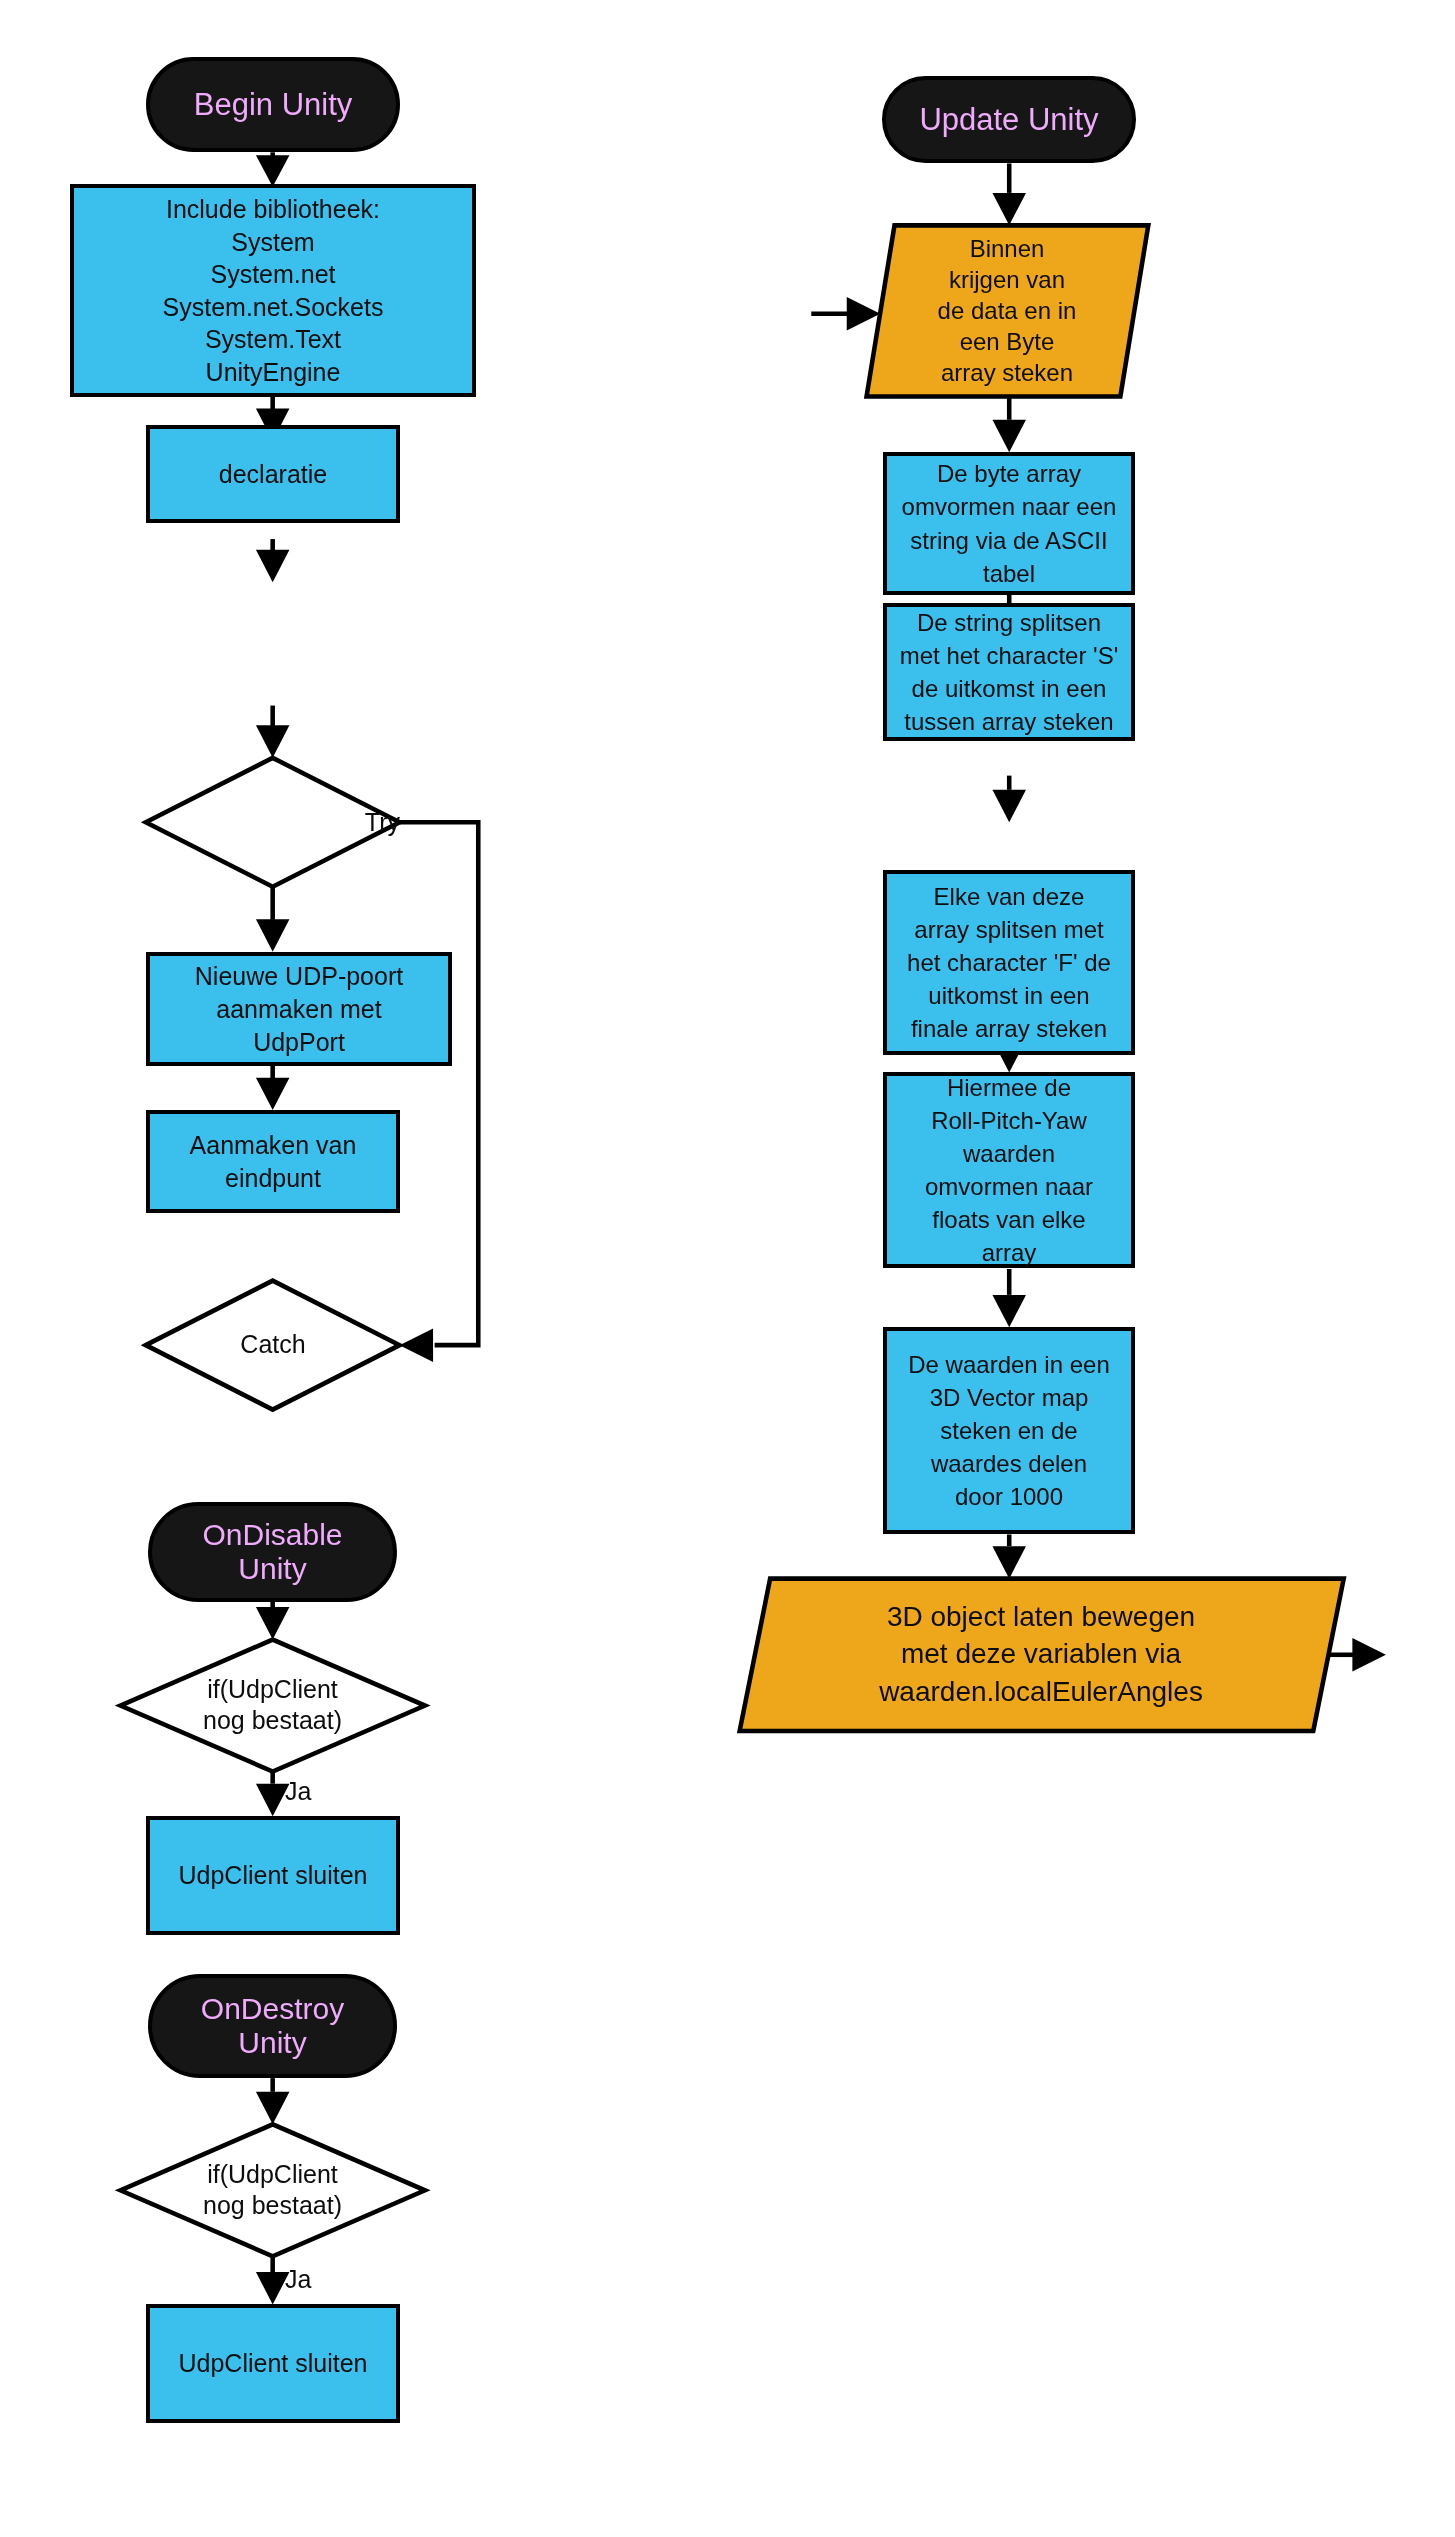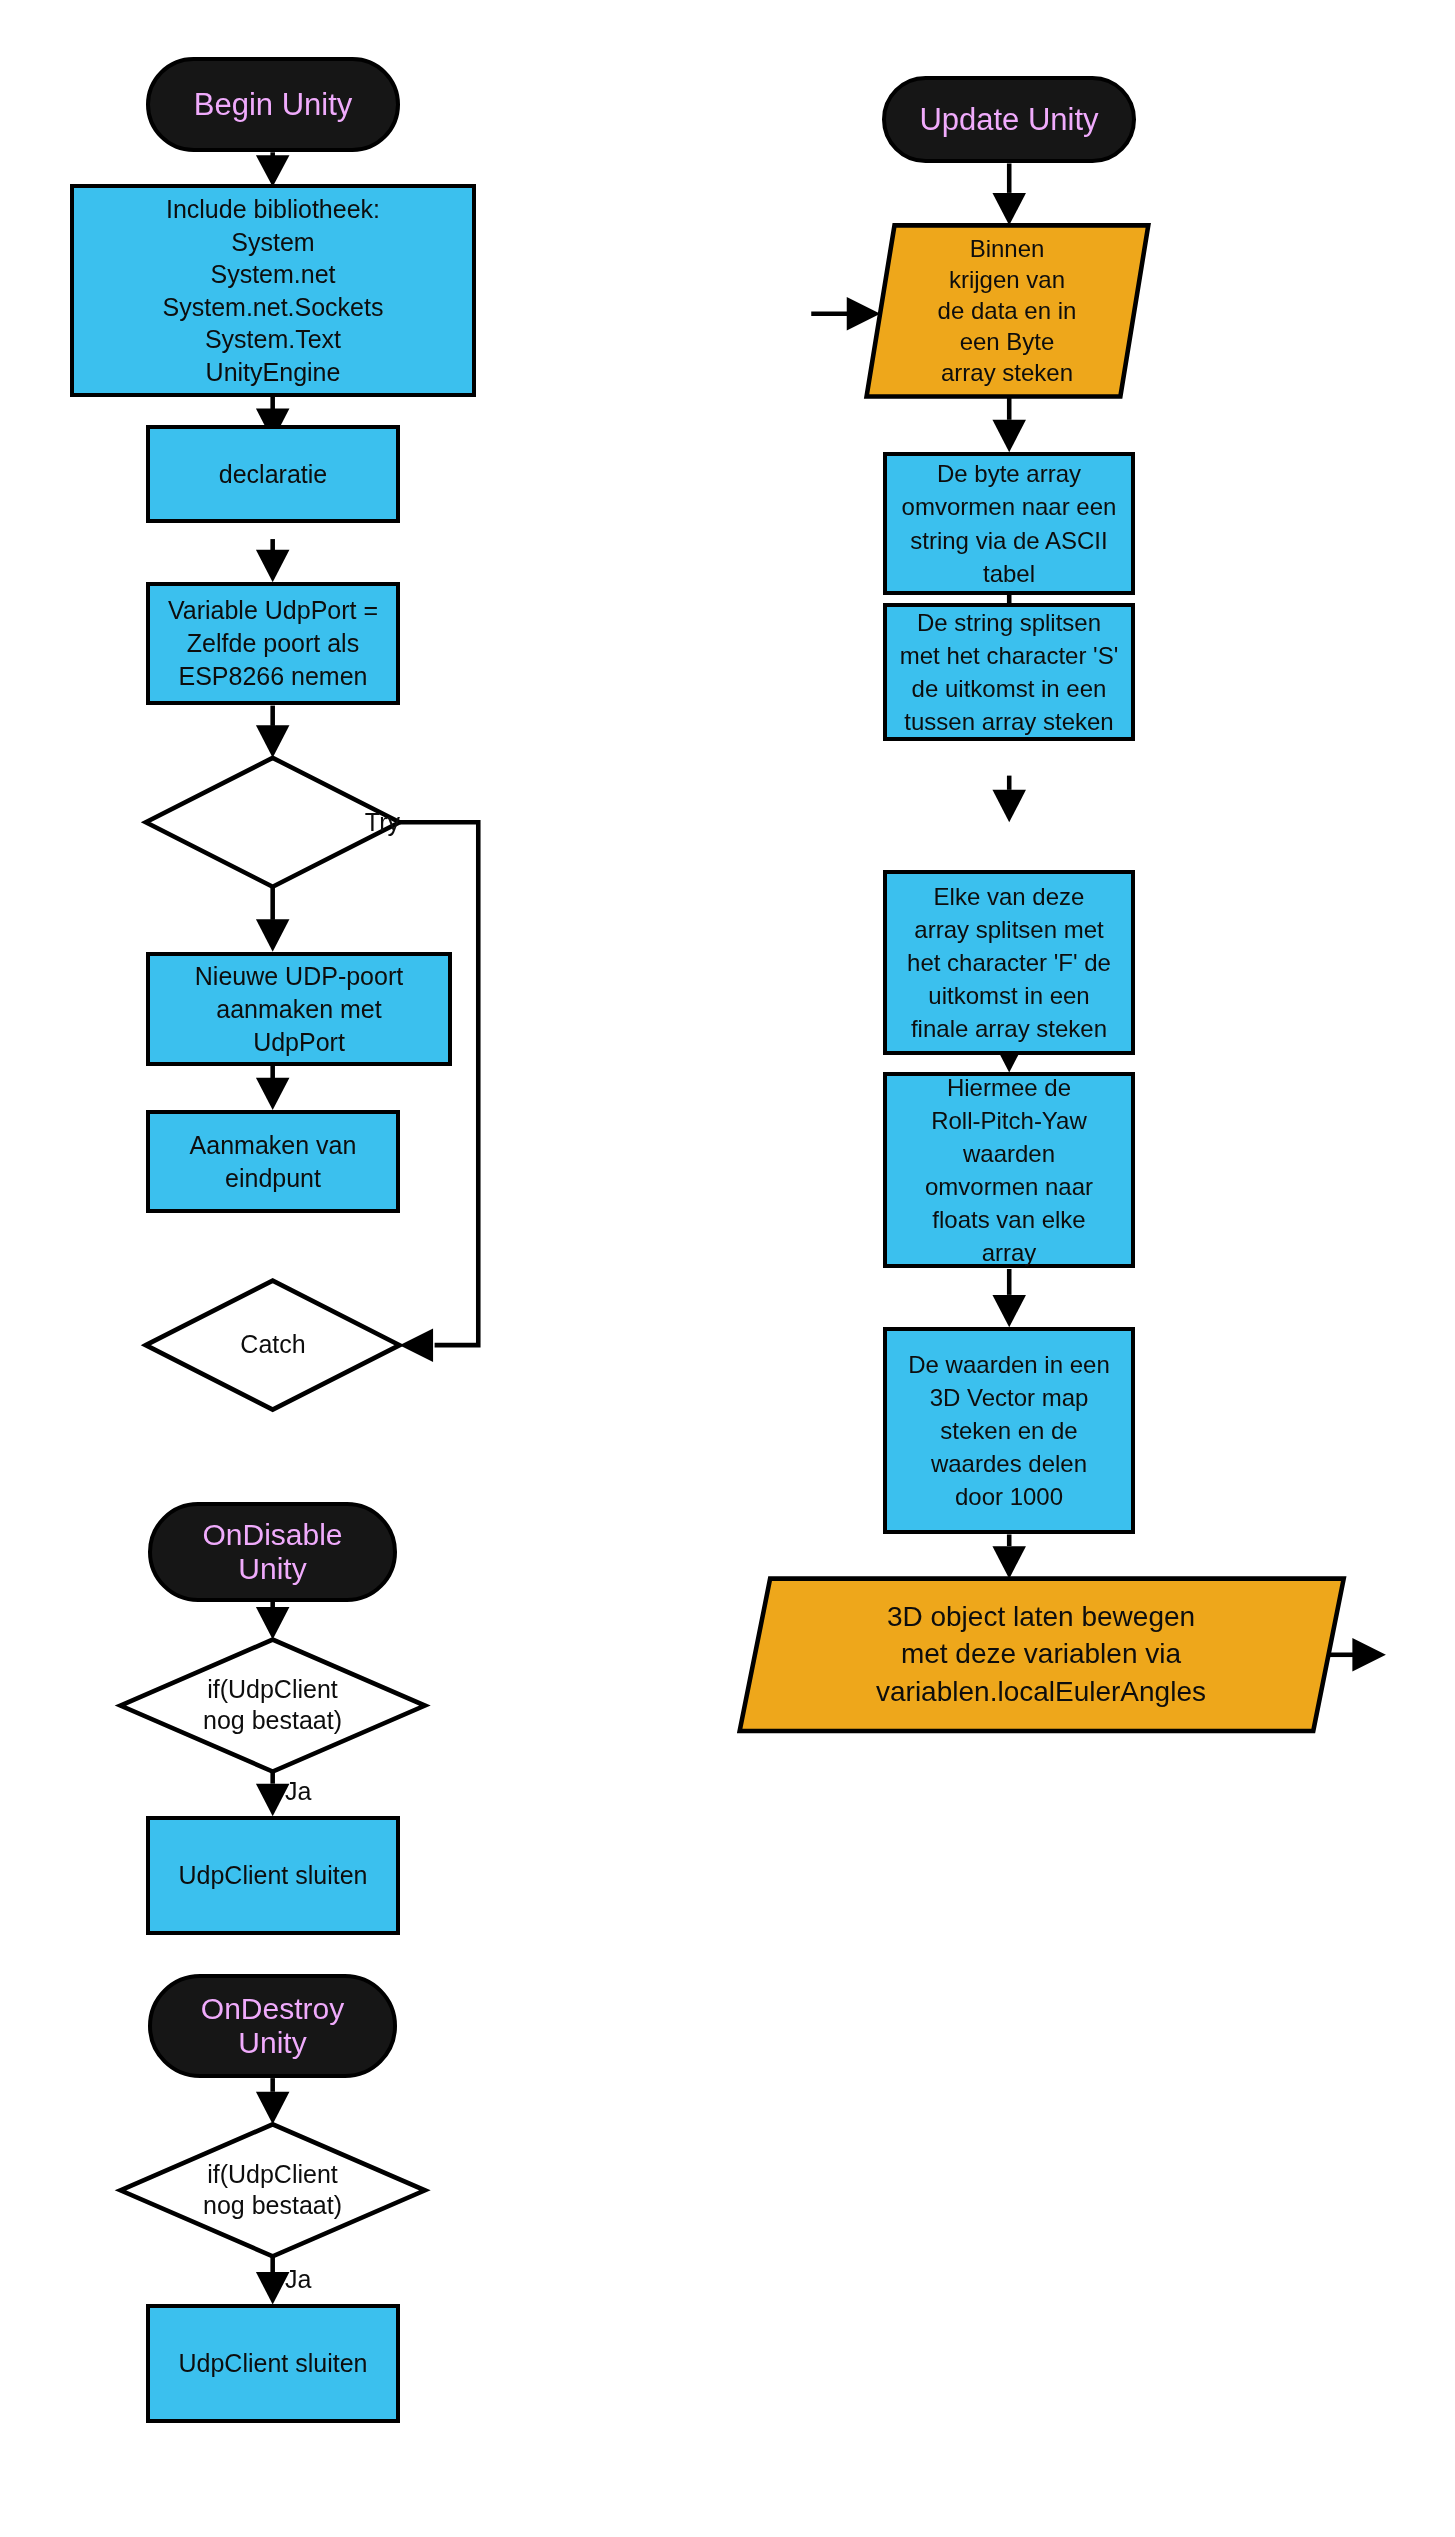--- a/index.html
+++ b/index.html
@@ -141,25 +141,20 @@
 System.net
 System.net.Sockets
 System.Text
 UnityEngine</span>
   </div>
 
   <div class="node rect" style="left:146px;top:425px;width:254px;height:98px;">
     <span>declaratie</span>
   </div>
 
-  <div class="node rect" style="left:146px;top:582px;width:254px;height:123px;">
-    <span>Variable UdpPort =
-Zelfde poort als
-ESP8266 nemen</span>
-  </div>
 
   <div class="node overlay" style="left:146px;top:758px;width:254px;height:129px;justify-content:flex-end;">
     <span>Try</span>
   </div>
 
   <div class="node rect" style="left:146px;top:952px;width:306px;height:114px;">
     <span>Nieuwe UDP-poort
 aanmaken met
 UdpPort</span>
   </div>
@@ -252,17 +247,17 @@
     <span>De waarden in een
 3D Vector map
 steken en de
 waardes delen
 door 1000</span>
   </div>
 
   <div class="node overlay obj3d-txt" style="left:739px;top:1578px;width:604px;height:152px;">
     <span>3D object laten bewegen
 met deze variablen via
-variablen.localEulerAngles</span>
+waarden.localEulerAngles</span>
   </div>
 
 </div>
 
 
 </body></html>

